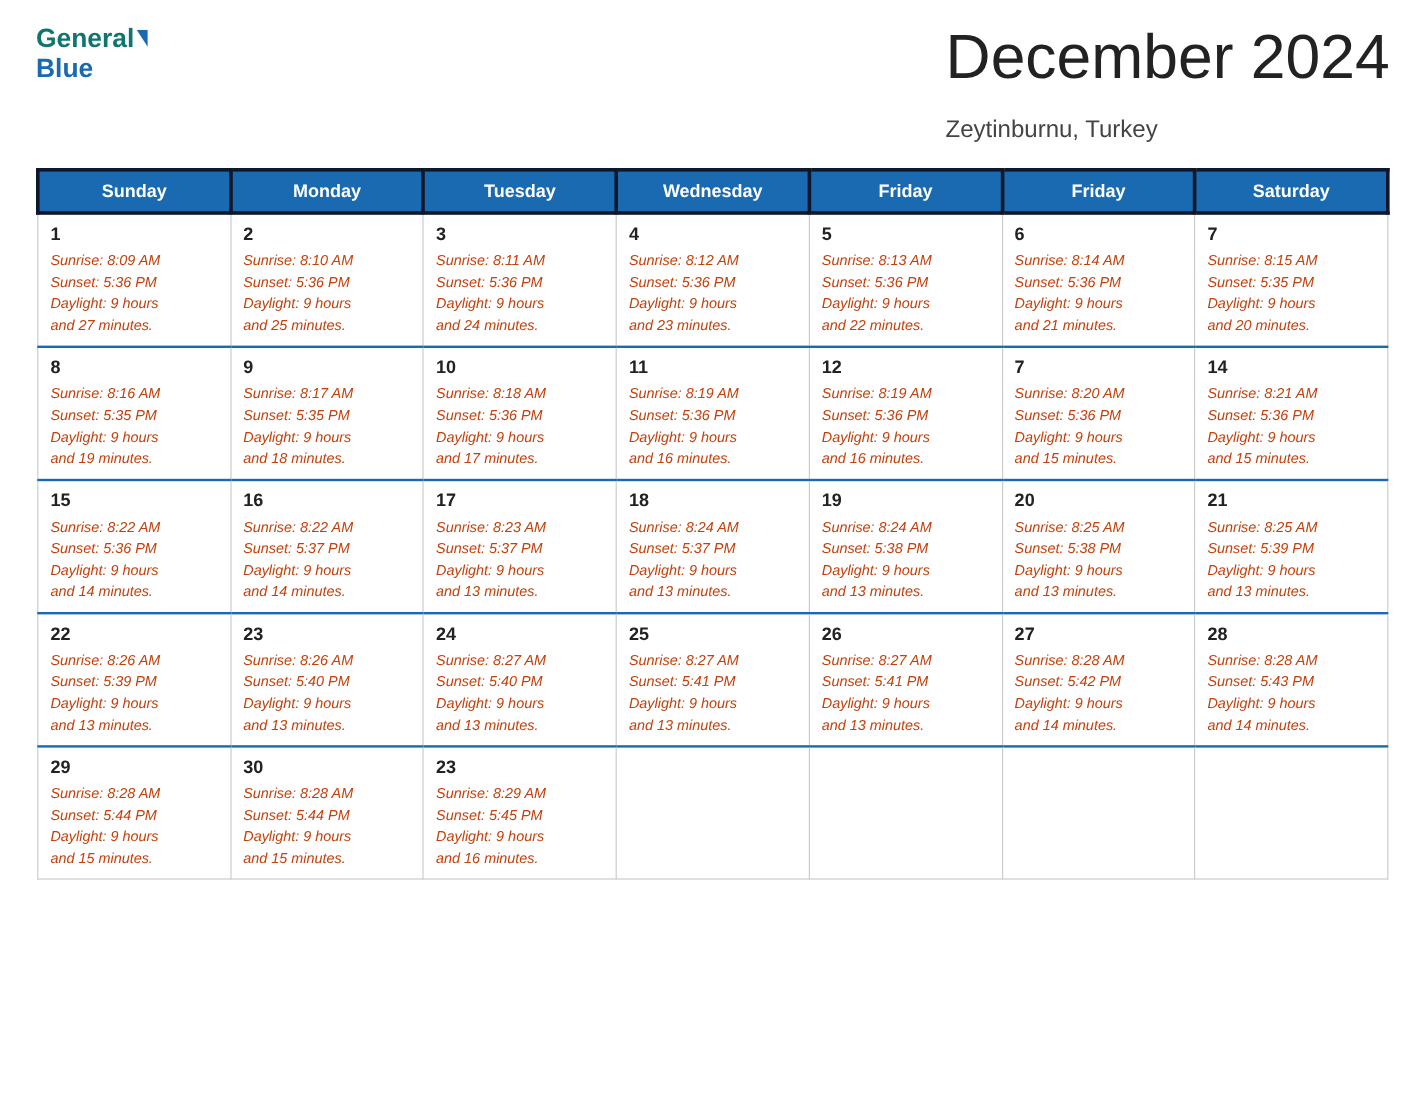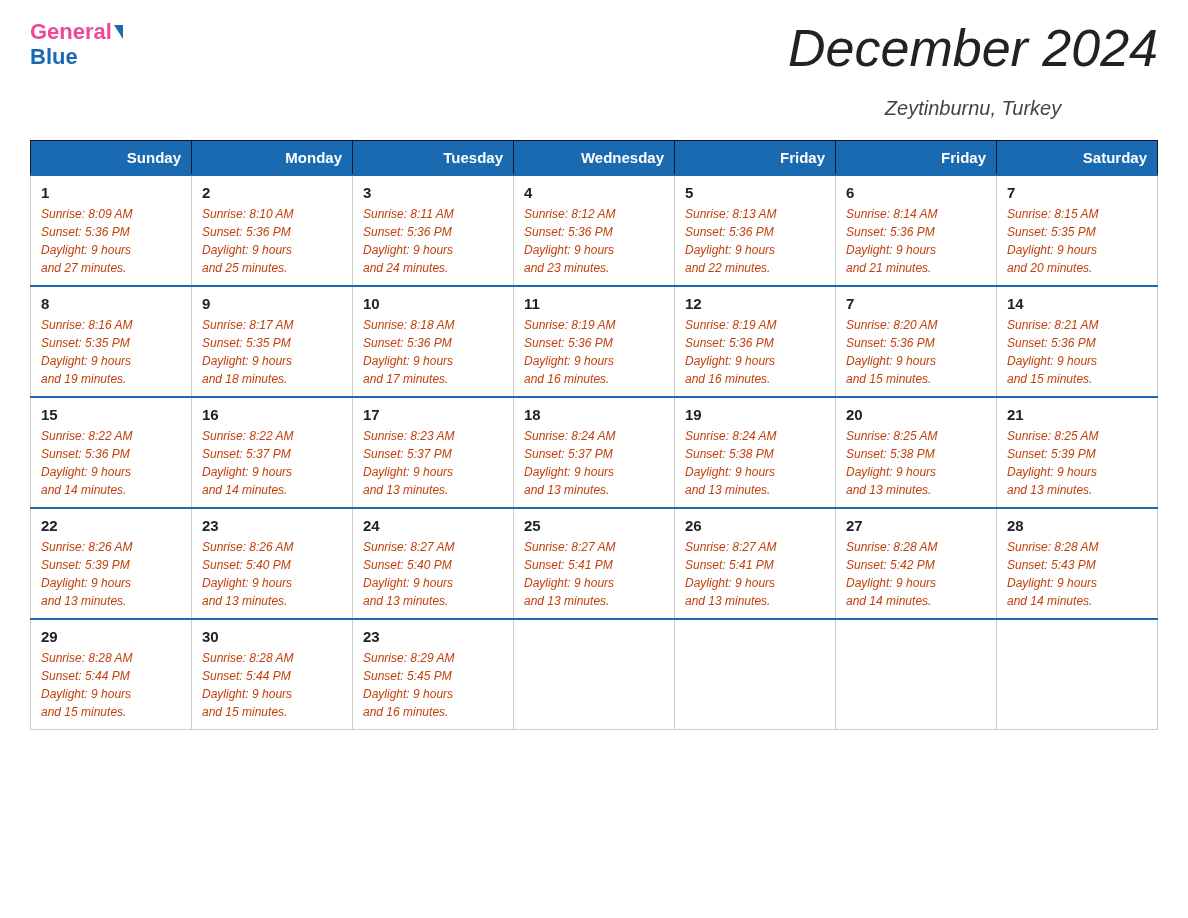--- a/index.html
+++ b/index.html
@@ -16,21 +16,21 @@
       margin-bottom: 20px;
     }
     .logo {
       display: flex;
       flex-direction: column;
       align-items: flex-start;
     }
     .logo-text {
       font-size: 22px;
       font-weight: bold;
-      color: #ec4899;
+      color: #0f766e;
       line-height: 1.1;
     }
     .logo-triangle {
       display: inline-block;
       width: 0;
       height: 0;
       border-left: 9px solid transparent;
       border-right: 0px solid transparent;
       border-top: 14px solid #1a6ab1;
       margin-left: 2px;
@@ -39,22 +39,21 @@
     .logo-row1 {
       display: flex;
       align-items: center;
     }
     .logo-blue {
       color: #1a6ab1;
       font-size: 22px;
       font-weight: bold;
     }
     .title-block {
-      text-align: center;
-      font-style: italic;
+      text-align: left;
     }
     .month-title {
       font-size: 52px;
       font-weight: normal;
       color: #222;
       line-height: 1.1;
     }
     .location-title {
       font-size: 20px;
       color: #444;
@@ -63,22 +62,22 @@
     table {
       width: 100%;
       border-collapse: collapse;
     }
     thead tr th {
       background-color: #1a6ab1;
       color: #fff;
       font-size: 15px;
       font-weight: bold;
       padding: 8px 10px;
-      text-align: right;
-      border: 1px solid #0f172a;
+      text-align: center;
+      border: 3px solid #0f172a;
     }
     tbody tr td {
       vertical-align: top;
       padding: 8px 10px;
       font-size: 13px;
       border: 1px solid #ccc;
       border-top: 2px solid #1a6ab1;
       width: 14.28%;
       min-height: 90px;
     }

